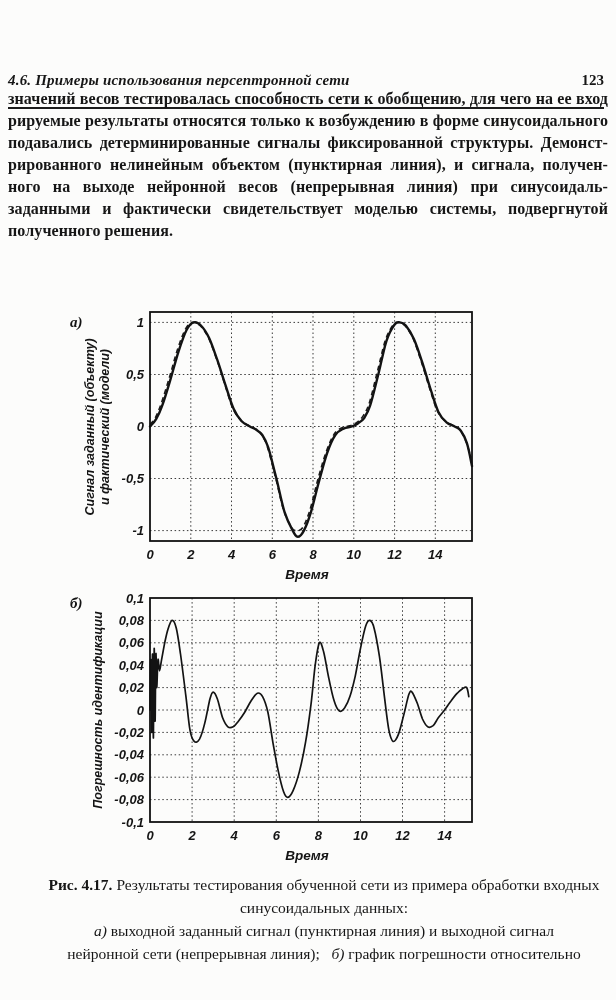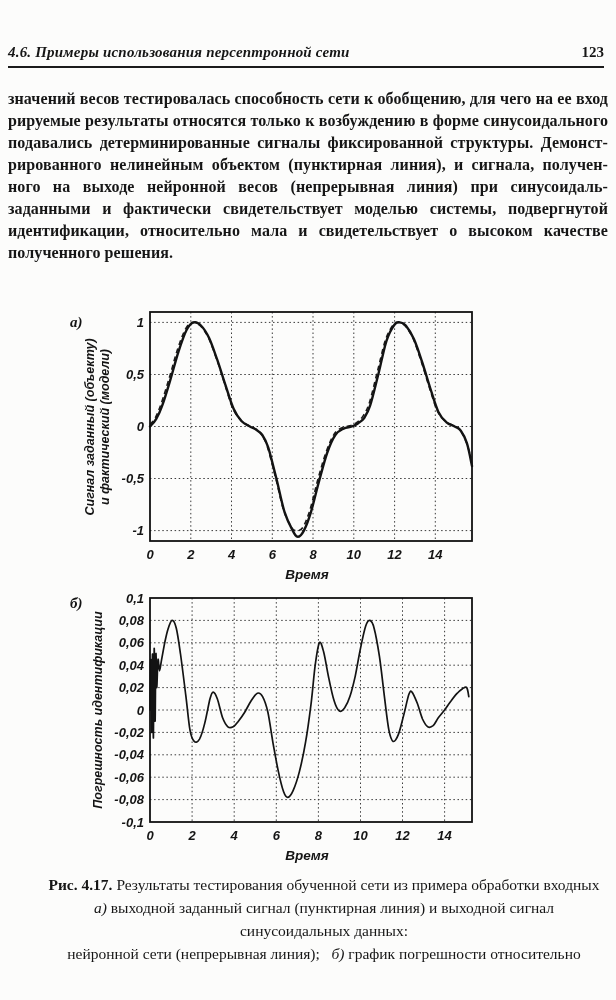--- a/index.html
+++ b/index.html
@@ -5,26 +5,26 @@
   html,body{margin:0;padding:0;background:#e8e8e8;}
   .page{
     position:relative;width:616px;height:1000px;margin:0 auto;
     background:#fcfcfb;color:#161616;overflow:hidden;
     font-family:"Liberation Serif", serif;
   }
   
   .running-head{
     position:absolute;top:44px;left:8px;right:12px;
     display:flex;justify-content:space-between;align-items:flex-end;
-    border-bottom:2.5px solid #1b1b1b;padding-bottom:5px;
+    border-bottom:2.5px solid #1b1b1b;padding-bottom:18px;
   }
   .running-head .section{
     font-style:italic;font-weight:bold;font-size:15px;letter-spacing:.2px;
   }
-  .running-head .pageno{font-weight:bold;font-size:15px;}
+  .running-head .pageno{font-weight:bold;font-size:15px;margin-top:28px;}
   
   .body-text{
     position:absolute;top:88px;left:8px;width:600px;
     font-size:16px;font-weight:bold;letter-spacing:.1px;
   }
   .body-line{
     text-align:justify;text-align-last:justify;line-height:22px;height:22px;
     white-space:normal;overflow:hidden;
   }
   .body-line.last{text-align-last:left;}
@@ -68,21 +68,20 @@
     <span class="pageno">123</span>
   </div>
 
   <div class="body-text">
     <div class="body-line">значений весов тестировалась способность сети к обобщению, для чего на ее вход</div>
     <div class="body-line">рируемые результаты относятся только к возбуждению в форме синусоидального</div>
     <div class="body-line">подавались детерминированные сигналы фиксированной структуры. Демонст-</div>
     <div class="body-line">рированного нелинейным объектом (пунктирная линия), и сигнала, получен-</div>
     <div class="body-line">ного на выходе нейронной весов (непрерывная линия) при синусоидаль-</div>
     <div class="body-line">заданными и фактически свидетельствует моделью системы, подвергнутой</div>
-    <div class="body-line">идентификации, относительно мала и свидетельствует о высоком качестве</div>
     <div class="body-line last">полученного решения.</div>
   </div>
 
   <svg id="chart-a-svg" class="chart-svg" width="440" height="286" viewBox="0 0 440 286">
     <line class="grid-line" x1="90" x2="412" y1="19.4" y2="19.4"></line>
       <line class="grid-line" x1="90" x2="412" y1="71.5" y2="71.5"></line>
       <line class="grid-line" x1="90" x2="412" y1="123.5" y2="123.5"></line>
       <line class="grid-line" x1="90" x2="412" y1="175.5" y2="175.5"></line>
       <line class="grid-line" x1="90" x2="412" y1="227.6" y2="227.6"></line>
       <line class="grid-line" y1="9" y2="238" x1="130.8" x2="130.8"></line>
@@ -156,18 +155,18 @@
       <text class="axis-tick" x="384.6" y="250" text-anchor="middle">14</text>
       <g class="chart-text-layer">
       <text class="panel-label" x="10" y="18">б)</text>
       <text class="y-axis-label" text-anchor="middle" transform="rotate(-90 42 120)" x="42" y="120">Погрешность идентификации</text>
       <text class="axis-label" text-anchor="middle" x="247" y="270">Время</text>
     </g>
   </svg>
 
   <div class="caption">
     <div><span class="cap-label">Рис. 4.17.</span><span> Результаты тестирования обученной сети из примера обработки входных</span></div>
+    <div>синусоидальных данных:</div>
     <div><span class="cap-marker">а)</span><span> выходной заданный сигнал (пунктирная линия) и выходной сигнал</span></div>
-    <div>синусоидальных данных:</div>
     <div><span>нейронной сети (непрерывная линия);&nbsp;&nbsp; </span><span class="cap-marker">б)</span><span> график погрешности относительно</span></div>
   </div>
 
 </div>
 
 </body></html>

